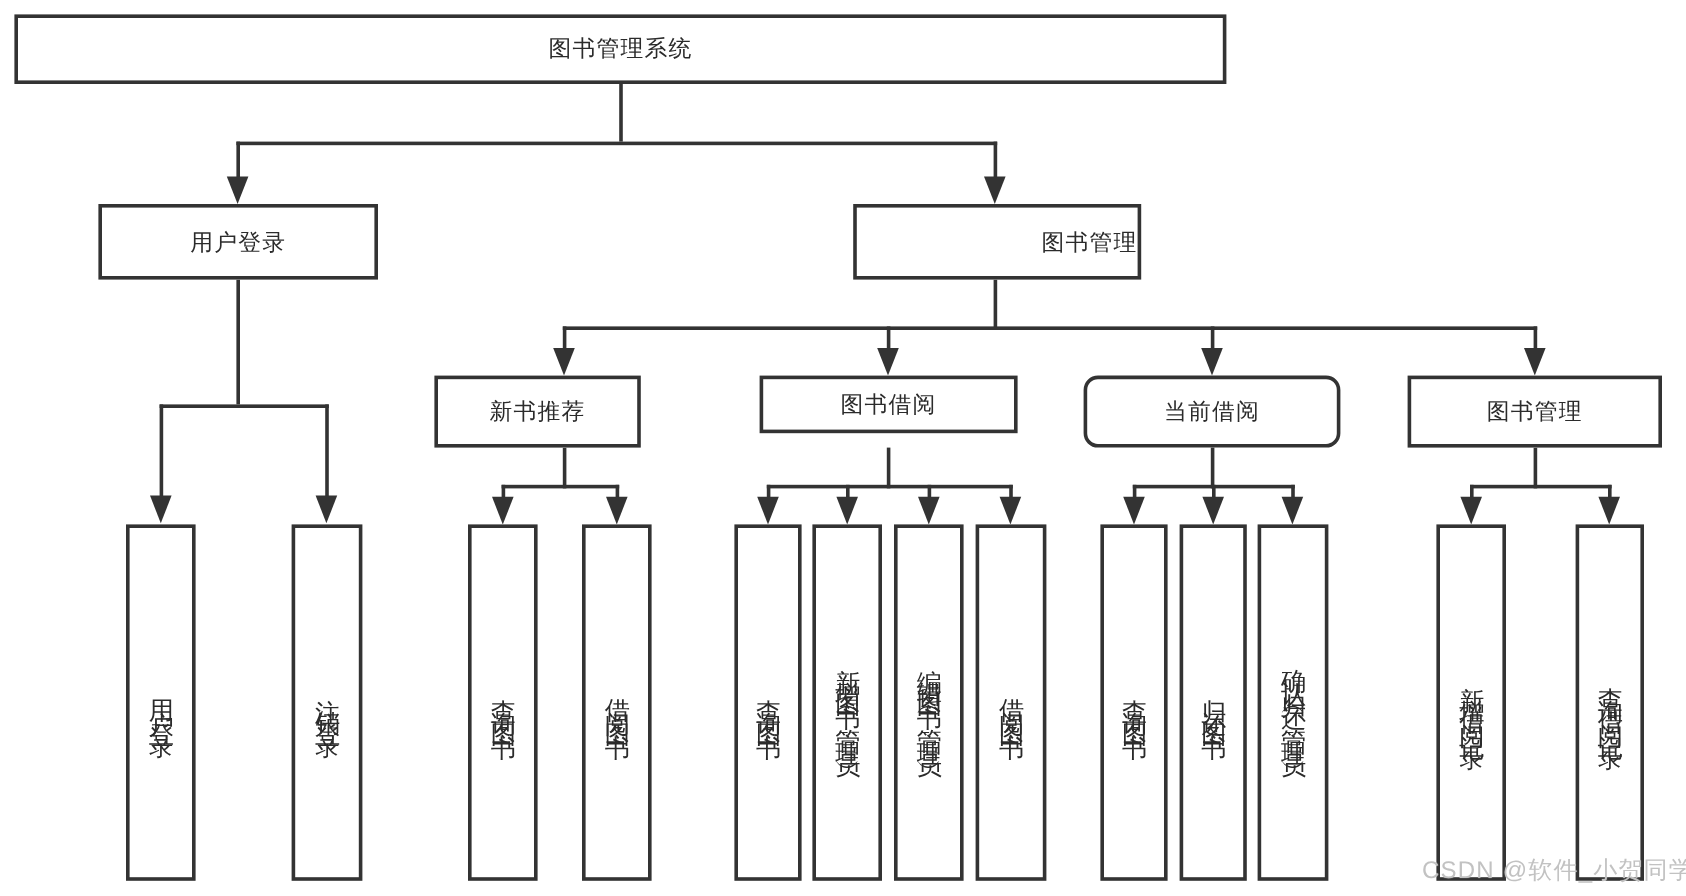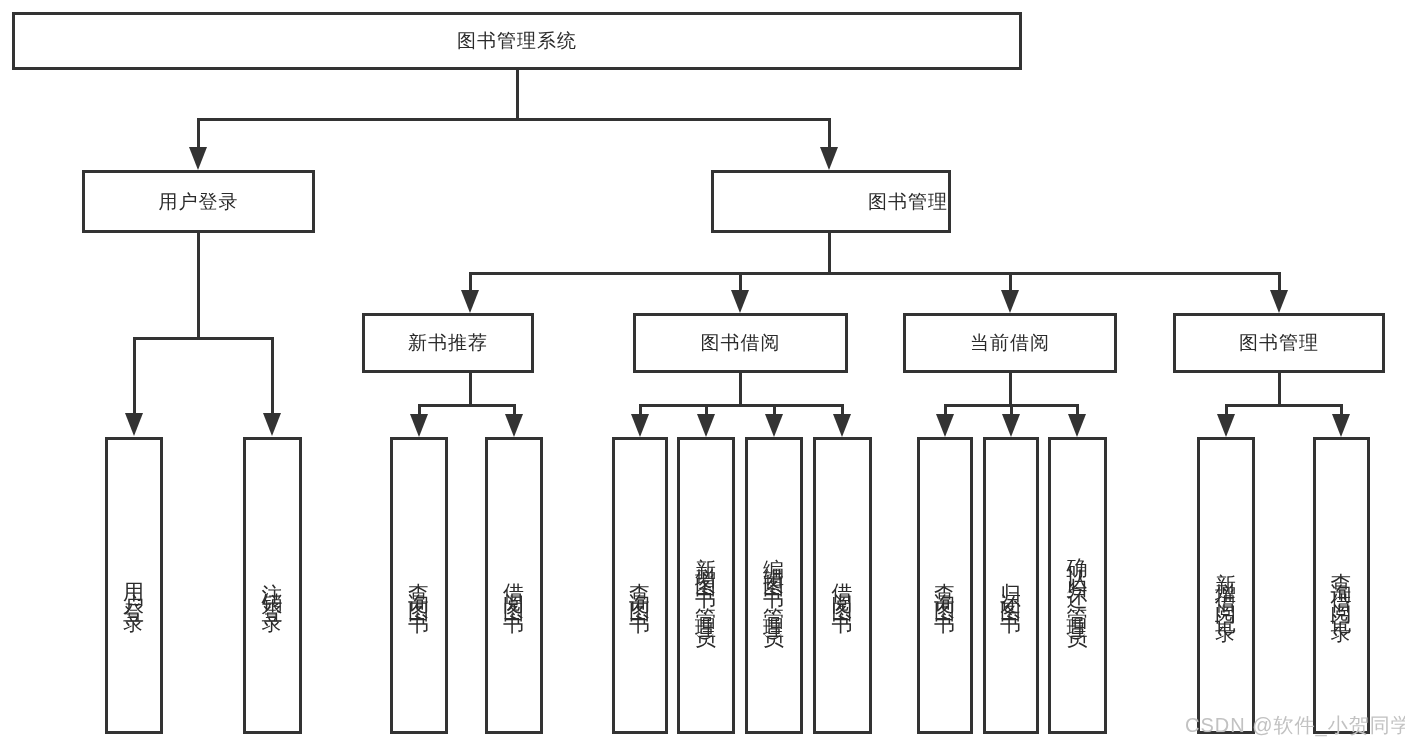--- a/index.html
+++ b/index.html
@@ -101,24 +101,24 @@
   <div class="box" style="left:82px;top:170px;width:233px;height:63px;">
     <span class="hlabel">用户登录</span>
   </div>
   <div class="box" style="left:711px;top:170px;width:240px;height:63px;justify-content:flex-end;">
     <span class="hlabel">图书管理</span>
   </div>
 
   <div class="box" style="left:362px;top:313px;width:172px;height:60px;">
     <span class="hlabel">新书推荐</span>
   </div>
-  <div class="box" style="left:633px;top:313px;width:215px;height:60px;">
+  <div class="box" style="left:633px;top:313px;width:215px;height:48px;">
     <span class="hlabel">图书借阅</span>
   </div>
-  <div class="box" style="left:903px;top:313px;width:214px;height:60px;">
+  <div class="box" style="left:903px;top:313px;width:214px;height:60px;border-radius:12px;">
     <span class="hlabel">当前借阅</span>
   </div>
   <div class="box" style="left:1173px;top:313px;width:212px;height:60px;">
     <span class="hlabel">图书管理</span>
   </div>
 
   <div class="box" style="left:105px;top:437px;width:58px;height:297px;">
     <span class="vtext">用户登录</span>
   </div>
   <div class="box" style="left:243px;top:437px;width:59px;height:297px;">

